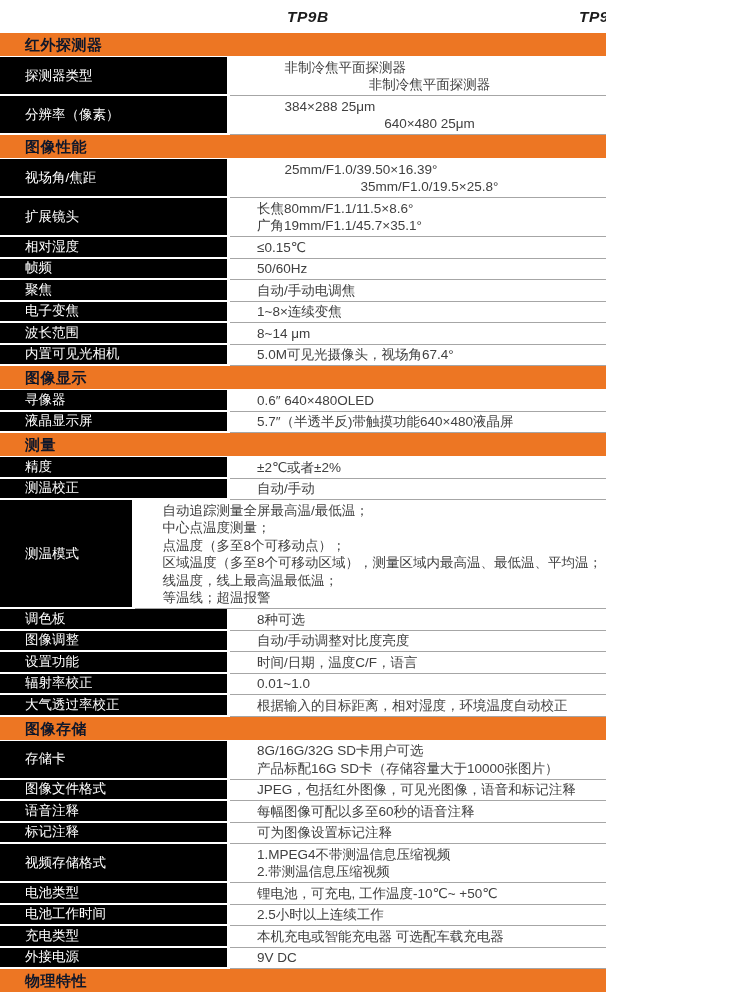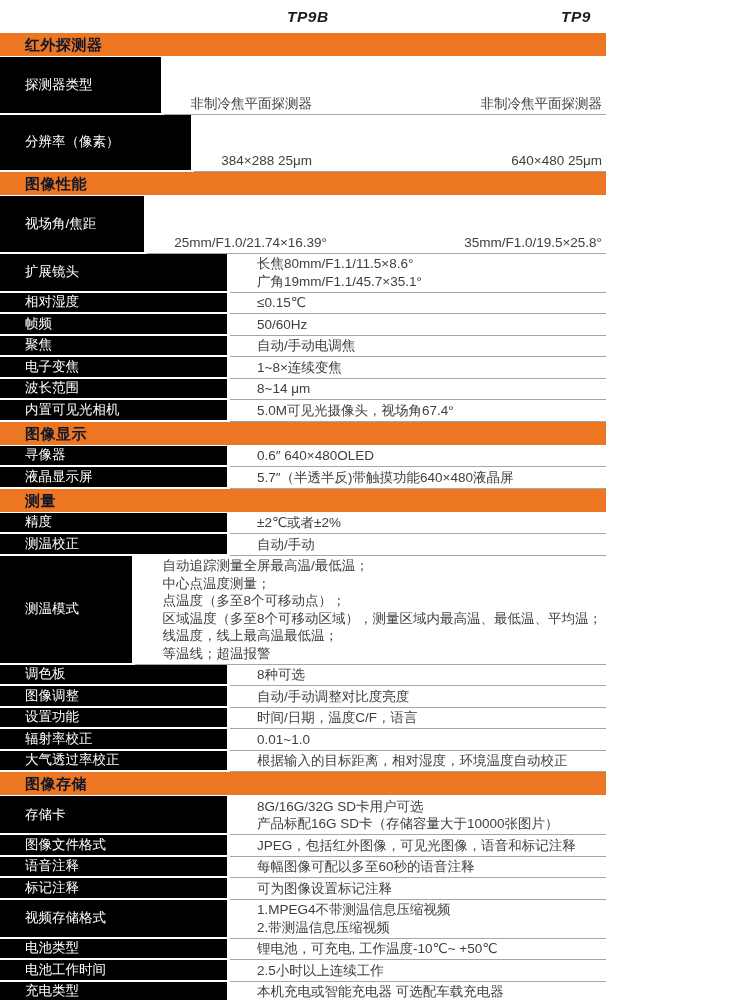--- a/index.html
+++ b/index.html
@@ -25,21 +25,21 @@
   .model-name {
     position: absolute;
     top: 8px;
     font-size: 15.5px;
     font-weight: bold;
     font-style: italic;
     color: #1c1c1c;
     letter-spacing: 0.5px;
   }
   #model-tp9b { left: 287px; }
-  #model-tp9  { left: 561px; }
+  #model-tp9  { left: 579px; }
 
   
   .section-band {
     background: #ED7623;
     color: #0f172a;
     font-size: 15px;
     font-weight: bold;
     line-height: 17px;
     padding: 3px 0 3px 25px;
     border-bottom: 1px solid #ffffff;
@@ -68,21 +68,21 @@
     margin-left: 3px;
     padding: 1.5px 4px 1.5px 27px;
     border-bottom: 1px solid #a6a6a6;
     display: flex;
     flex-direction: column;
     justify-content: center;
     line-height: 17.5px;
     color: #404040;
   }
   .value-line { display: block; white-space: nowrap; }
-  .two-col { flex-direction: row; align-items: center; margin-top: 36px; }
+  .two-col { flex-direction: column; align-items: center; }
   .two-col .col1 { width: 290px; white-space: nowrap; }
   .two-col .col2 { flex: 1; white-space: nowrap; }
 </style>
 </head>
 <body>
 
 <div id="page">
   <div id="model-header">
     <span id="model-tp9b" class="model-name">TP9B</span>
     <span id="model-tp9" class="model-name">TP9</span>
@@ -100,21 +100,21 @@
         <div class="label-cell">分辨率（像素）</div>
         <div class="value-cell two-col">
           <span class="col1">384×288  25μm</span>
           <span class="col2">640×480  25μm</span>
         </div>
       </div>
       <div class="section-band">图像性能</div>
       <div class="spec-row">
         <div class="label-cell">视场角/焦距</div>
         <div class="value-cell two-col">
-          <span class="col1">25mm/F1.0/21.74×16.39°</span>
+          <span class="col1">25mm/F1.0/39.50×16.39°</span>
           <span class="col2">35mm/F1.0/19.5×25.8°</span>
         </div>
       </div>
       <div class="spec-row">
         <div class="label-cell">扩展镜头</div>
         <div class="value-cell">
           <span class="value-line">长焦80mm/F1.1/11.5×8.6°</span>
           <span class="value-line">广角19mm/F1.1/45.7×35.1°</span>
         </div>
       </div>

